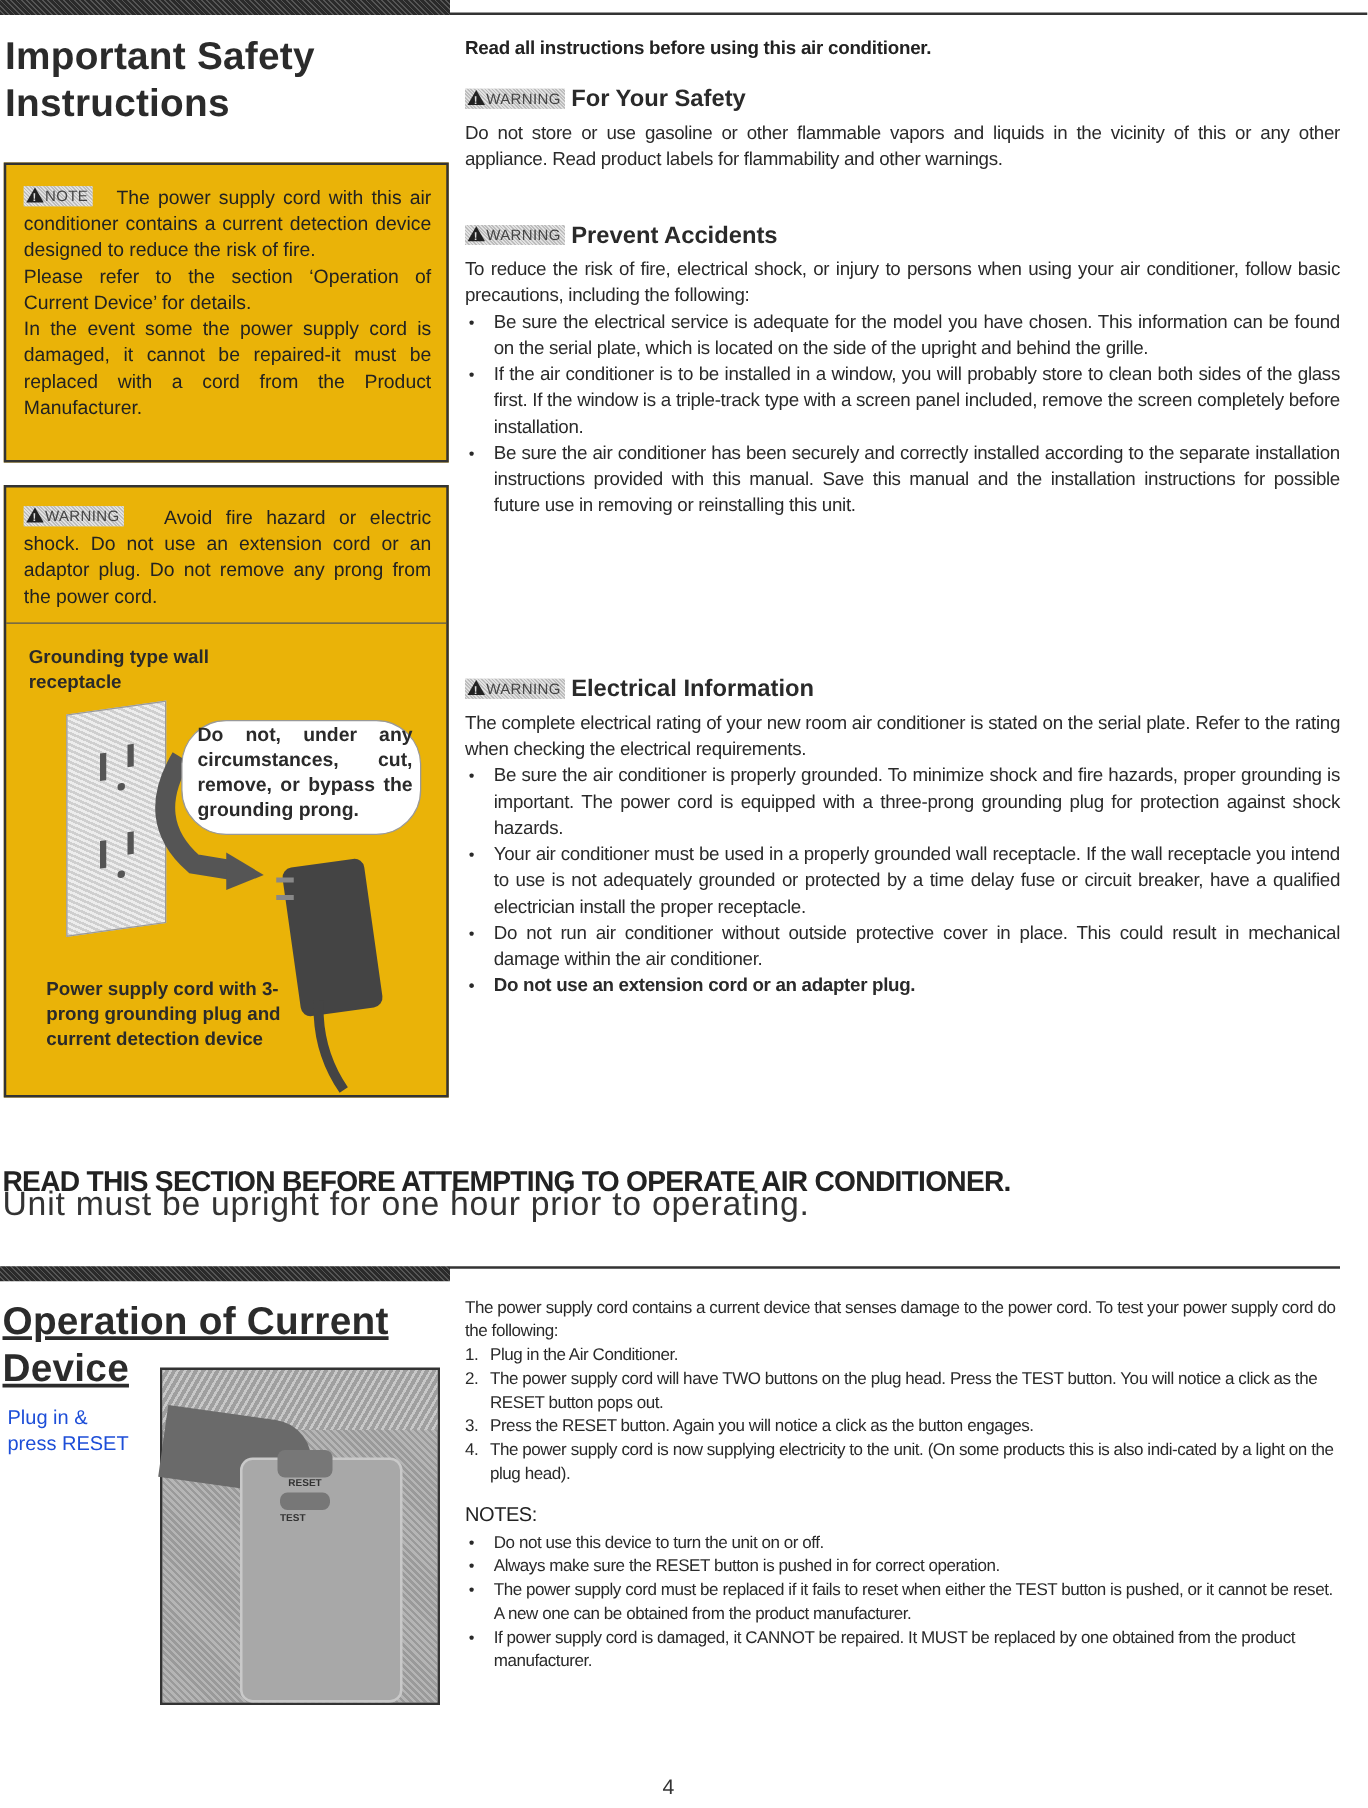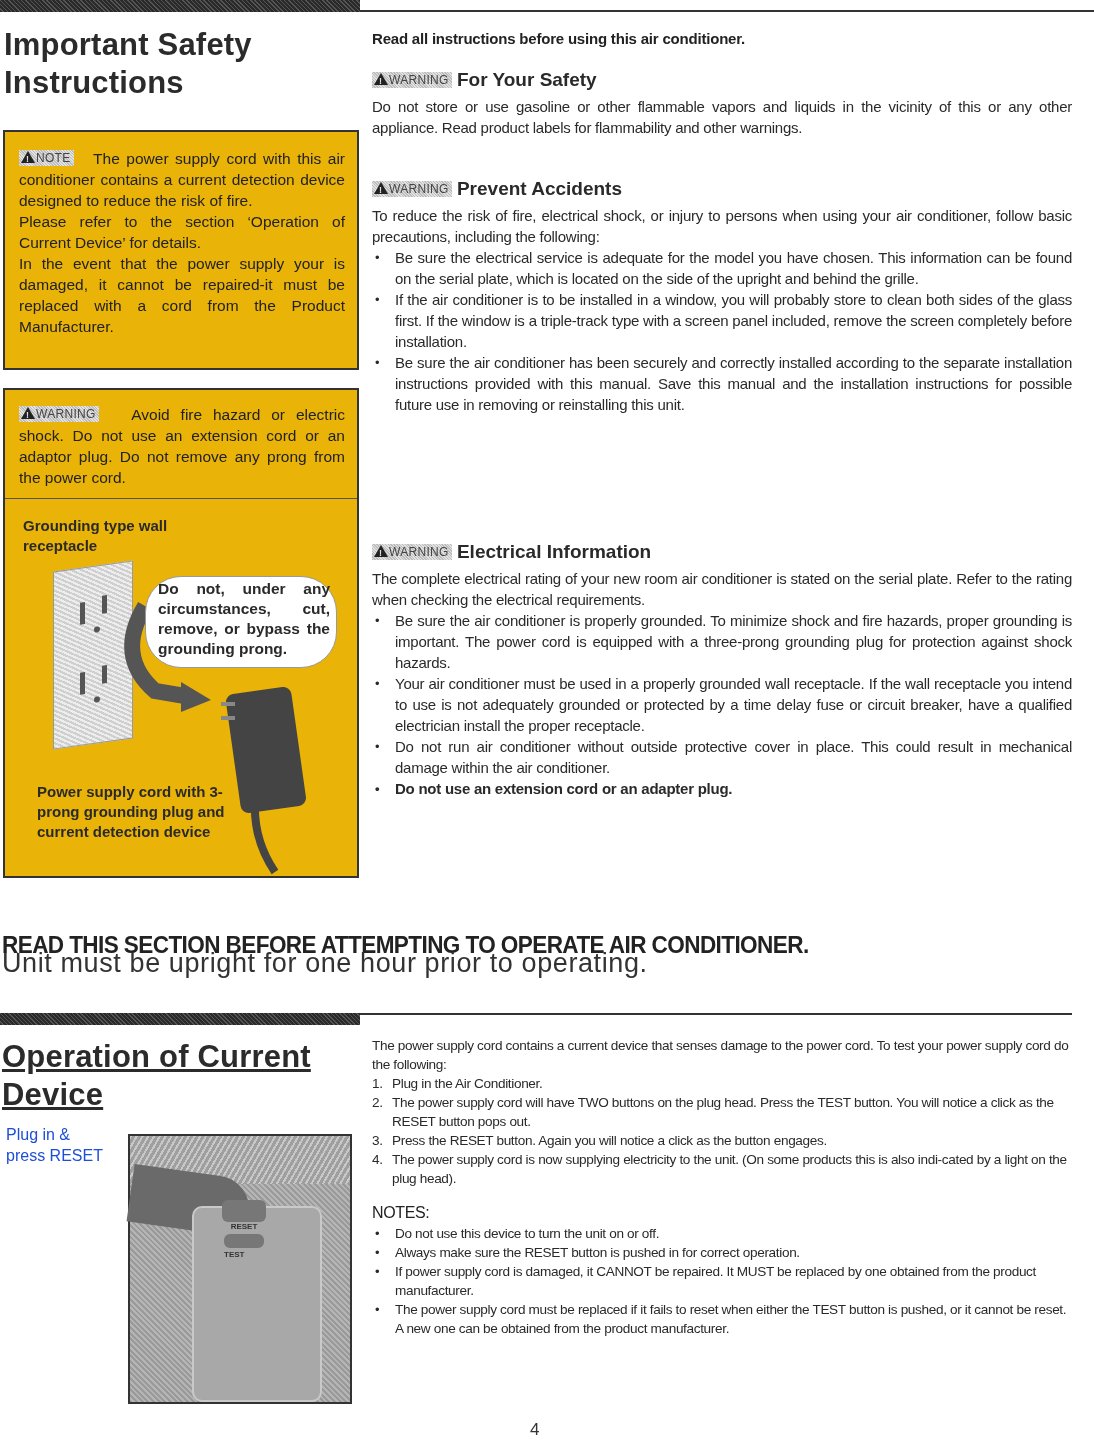--- a/index.html
+++ b/index.html
@@ -61,41 +61,40 @@
 
   
   .outlet {
     position: absolute; background: #ddd;
     background-image: repeating-linear-gradient(30deg, #cfcfcf 0 2px, #ededed 2px 4px);
     border: 1px solid #999;
   }
   .photo {
     position: absolute; border: 2px solid #333;
     background: repeating-linear-gradient(45deg, #9a9a9a 0 2px, #b5b5b5 2px 4px);
-    margin-top: 40px;
   }
 </style>
 </head>
 <body>
 
 <div class="rule-thick" style="left:0; top:0; width:360px;"></div>
 <div class="rule-thin" style="left:360px; top:10px; width:734px;"></div>
 
 <div class="abs big-title" style="left:4px; top:26px;">
   <div>Important Safety</div>
   <div>Instructions</div>
 </div>
 
 <div class="box" style="left:3px; top:130px; width:356px; height:240px;">
   <div class="box-text" style="position:absolute; left:14px; top:16px; width:326px;">
     <p>
       <span class="badge"><span class="tri"></span><span>NOTE</span></span>&nbsp;&nbsp;&nbsp;<span>The power supply cord with this air conditioner contains a current detection device designed to reduce the risk of fire.</span>
     </p>
     <p>Please refer to the section ‘Operation of Current Device’ for details.</p>
-    <p>In the event that the power supply your is damaged, it cannot be repaired-it must be replaced with a cord from the Product Manufacturer.</p>
+    <p>In the event some the power supply cord is damaged, it cannot be repaired-it must be replaced with a cord from the Product Manufacturer.</p>
   </div>
 </div>
 
 <div class="box" style="left:3px; top:388px; width:356px; height:490px;">
   <div class="box-text" style="position:absolute; left:14px; top:14px; width:326px;">
     <p>
       <span class="badge"><span class="tri"></span><span>WARNING</span></span>&nbsp;&nbsp;&nbsp;<span>Avoid fire hazard or electric shock. Do not use an extension cord or an adaptor plug. Do not remove any prong from the power cord.</span>
     </p>
   </div>
   <div class="box-inner-line" style="top:108px;"></div>
@@ -198,18 +197,18 @@
   <ol class="steps">
     <li><span class="num">1.</span><span>Plug in the Air Conditioner.</span></li>
     <li><span class="num">2.</span><span>The power supply cord will have TWO buttons on the plug head. Press the TEST button. You will notice a click as the RESET button pops out.</span></li>
     <li><span class="num">3.</span><span>Press the RESET button. Again you will notice a click as the button engages.</span></li>
     <li><span class="num">4.</span><span>The power supply cord is now supplying electricity to the unit. (On some products this is also indi-cated by a light on the plug head).</span></li>
   </ol>
   <div style="font-size:16px; margin-top:14px; line-height:22px; color:#222;">NOTES:</div>
   <ul class="bullets">
     <li>Do not use this device to turn the unit on or off.</li>
     <li>Always make sure the RESET button is pushed in for correct operation.</li>
+    <li>The power supply cord must be replaced if it fails to reset when either the TEST button is pushed, or it cannot be reset. A new one can be obtained from the product manufacturer.</li>
     <li>If power supply cord is damaged, it CANNOT be repaired. It MUST be replaced by one obtained from the product manufacturer.</li>
-    <li>The power supply cord must be replaced if it fails to reset when either the TEST button is pushed, or it cannot be reset. A new one can be obtained from the product manufacturer.</li>
   </ul>
 </div>
 
 <div class="abs" style="left:530px; top:1420px; font-size:17px; color:#333;">4</div>
 
 </body></html>

